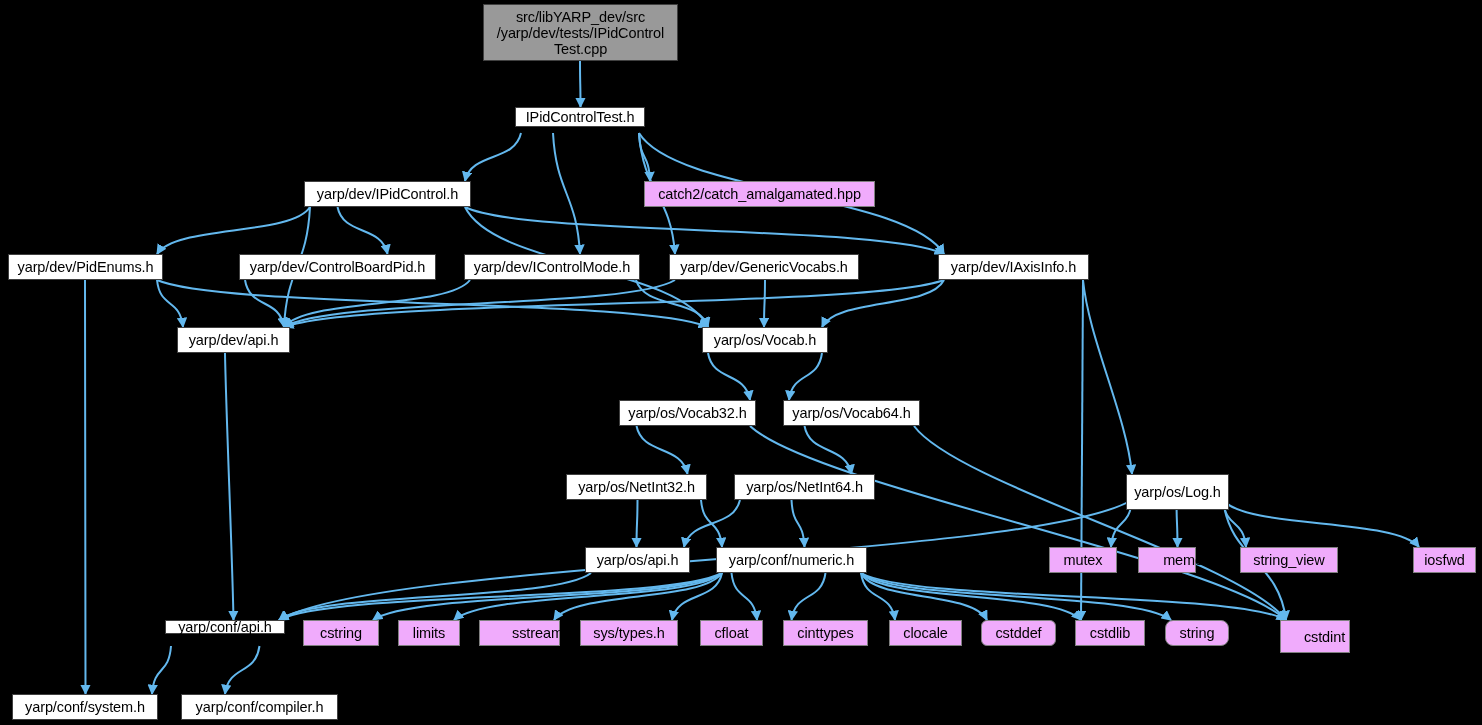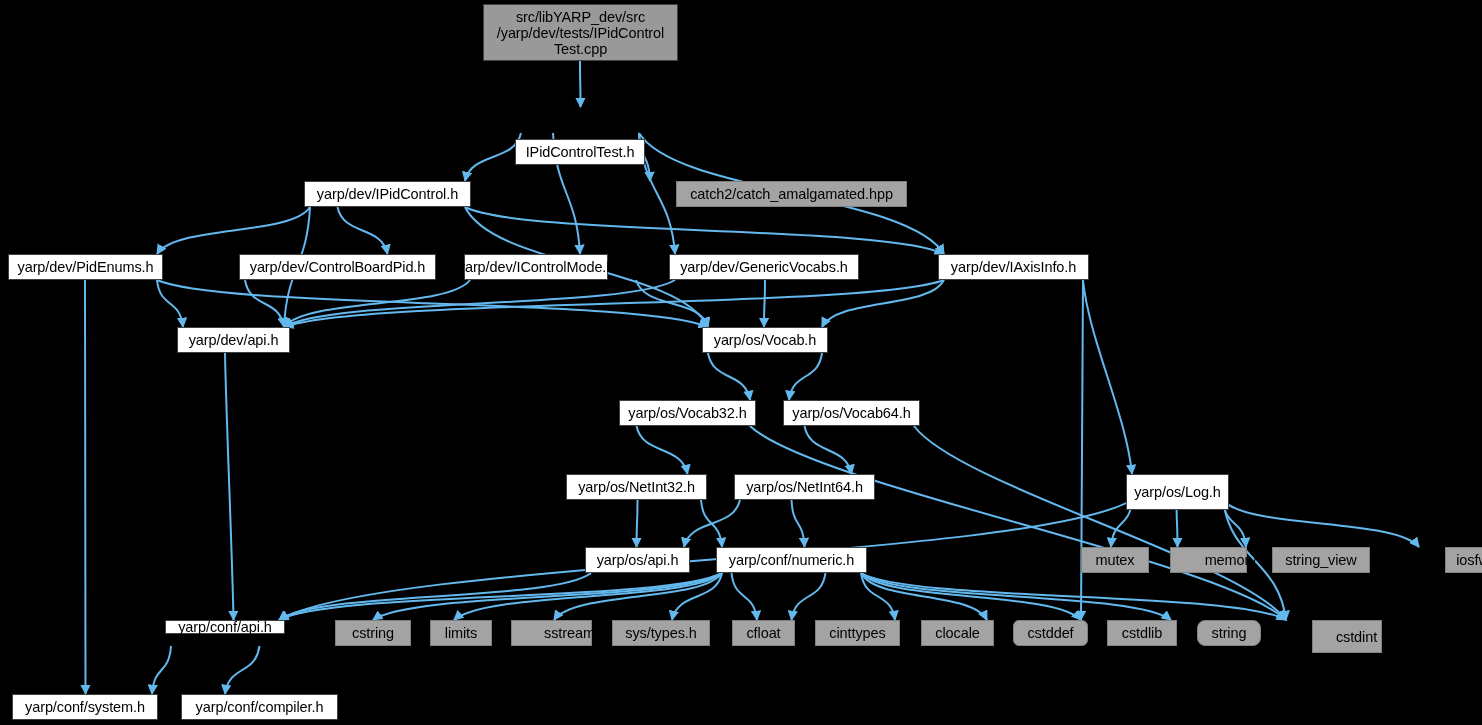--- a/index.html
+++ b/index.html
@@ -31,21 +31,21 @@
     text-align: center;
     border: 1px solid #808080;
     font-size: 14.5px;
     line-height: 16px;
     color: #000000;
     white-space: pre-line;
     letter-spacing: -0.1px;
     z-index: 5;
   }
   .gnode.white  { background: #ffffff; }
-  .gnode.grey   { background: #a3a3a3; margin-left: 32px; }
+  .gnode.grey   { background: #f0abfc; }
   .gnode.root   { background: #999999; border-color: #404040; }
   .gnode.white, .gnode.root { border-color: #404040; }
 </style>
 </head>
 <body>
 
 <div id="graph-root">
   <svg id="edge-layer" viewBox="0 0 1482 725" xmlns="http://www.w3.org/2000/svg">
     <defs>
       <marker id="arrow" viewBox="0 0 10 10" refX="9" refY="5" markerWidth="5.2" markerHeight="5.2" orient="auto-start-reverse">
@@ -107,39 +107,39 @@
         <path d="M 1223 500 C 1230.56 560, 1278.44 560, 1286 620" marker-end="url(#arrow)"></path>
         <path d="M 1132 500 C 1029.64 560, 381.36 560, 279 620" marker-end="url(#arrow)"></path>
         <path d="M 171 646 C 168.72 675.6, 154.28 664.4, 152 694" marker-end="url(#arrow)"></path>
         <path d="M 259.5 646 C 255.36 675.6, 229.14 664.4, 225 694" marker-end="url(#arrow)"></path>
       </g>
   </svg>
   <div id="node-layer">
       <div class="gnode root" style="left: 483px; top: 4px; width: 195px; height: 57px;">src/libYARP_dev/src
 /yarp/dev/tests/IPidControl
 Test.cpp</div>
-      <div class="gnode white" style="left: 515px; top: 107px; width: 130px; height: 26px; margin-top: 32px;">IPidControlTest.h</div>
+      <div class="gnode white" style="left: 515px; top: 107px; width: 130px; height: 20px;">IPidControlTest.h</div>
       <div class="gnode white" style="left: 304px; top: 181px; width: 167px; height: 26px;">yarp/dev/IPidControl.h</div>
       <div class="gnode grey" style="left: 644px; top: 181px; width: 231px; height: 26px;">catch2/catch_amalgamated.hpp</div>
       <div class="gnode white" style="left: 8px; top: 254px; width: 155px; height: 26px;">yarp/dev/PidEnums.h</div>
       <div class="gnode white" style="left: 239px; top: 254px; width: 197px; height: 26px;">yarp/dev/ControlBoardPid.h</div>
-      <div class="gnode white" style="left: 464px; top: 254px; width: 144px; height: 26px;">yarp/dev/IControlMode.h</div>
+      <div class="gnode white" style="left: 464px; top: 254px; width: 176px; height: 26px;">yarp/dev/IControlMode.h</div>
       <div class="gnode white" style="left: 669px; top: 254px; width: 190px; height: 26px;">yarp/dev/GenericVocabs.h</div>
       <div class="gnode white" style="left: 938px; top: 254px; width: 151px; height: 26px;">yarp/dev/IAxisInfo.h</div>
       <div class="gnode white" style="left: 177px; top: 327px; width: 113px; height: 26px;">yarp/dev/api.h</div>
       <div class="gnode white" style="left: 702px; top: 327px; width: 126px; height: 26px;">yarp/os/Vocab.h</div>
       <div class="gnode white" style="left: 619px; top: 400px; width: 137px; height: 26px;">yarp/os/Vocab32.h</div>
       <div class="gnode white" style="left: 783px; top: 400px; width: 137px; height: 26px;">yarp/os/Vocab64.h</div>
       <div class="gnode white" style="left: 566px; top: 474px; width: 141px; height: 26px;">yarp/os/NetInt32.h</div>
       <div class="gnode white" style="left: 734px; top: 474px; width: 141px; height: 26px;">yarp/os/NetInt64.h</div>
       <div class="gnode white" style="left: 1126px; top: 474px; width: 103px; height: 36px;">yarp/os/Log.h</div>
       <div class="gnode white" style="left: 585px; top: 547px; width: 105px; height: 26px;">yarp/os/api.h</div>
       <div class="gnode white" style="left: 716px; top: 547px; width: 151px; height: 26px;">yarp/conf/numeric.h</div>
       <div class="gnode grey" style="left: 1049px; top: 547px; width: 68px; height: 26px;">mutex</div>
-      <div class="gnode grey" style="left: 1138px; top: 547px; width: 77px; height: 26px; padding-left: 44px;">memory</div>
+      <div class="gnode grey" style="left: 1138px; top: 547px; width: 58px; height: 26px; padding-left: 44px;">memory</div>
       <div class="gnode grey" style="left: 1240px; top: 547px; width: 98px; height: 26px;">string_view</div>
       <div class="gnode grey" style="left: 1413px; top: 547px; width: 63px; height: 26px;">iosfwd</div>
       <div class="gnode white" style="left: 165px; top: 620px; width: 120px; height: 14px;">yarp/conf/api.h</div>
       <div class="gnode grey" style="left: 303px; top: 620px; width: 76px; height: 26px;">cstring</div>
       <div class="gnode grey" style="left: 398px; top: 620px; width: 62px; height: 26px;">limits</div>
       <div class="gnode grey" style="left: 479px; top: 620px; width: 81px; height: 26px; padding-left: 36px;">sstream</div>
       <div class="gnode grey" style="left: 580px; top: 620px; width: 98px; height: 26px;">sys/types.h</div>
       <div class="gnode grey" style="left: 700px; top: 620px; width: 63px; height: 26px;">cfloat</div>
       <div class="gnode grey" style="left: 783px; top: 620px; width: 85px; height: 26px;">cinttypes</div>
       <div class="gnode grey" style="left: 889px; top: 620px; width: 73px; height: 26px;">clocale</div>

